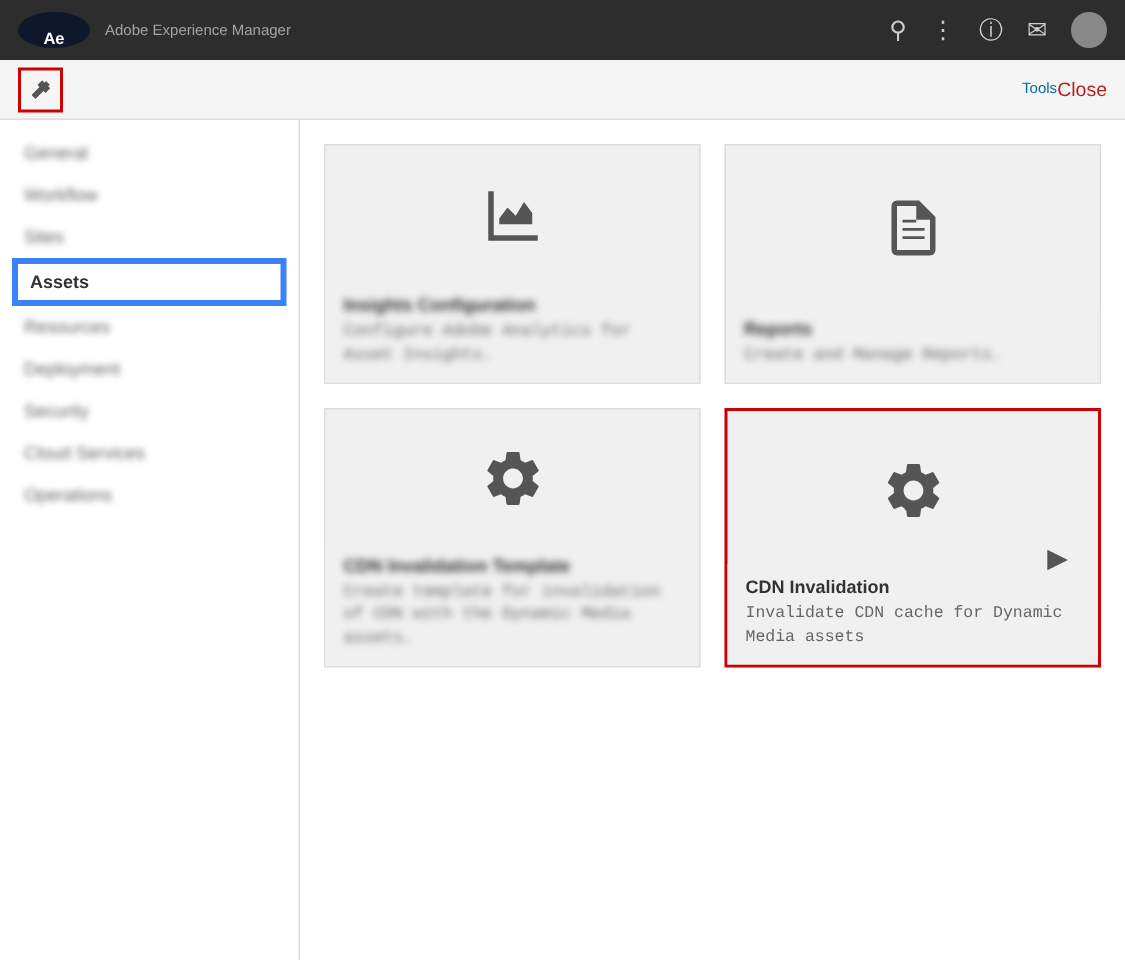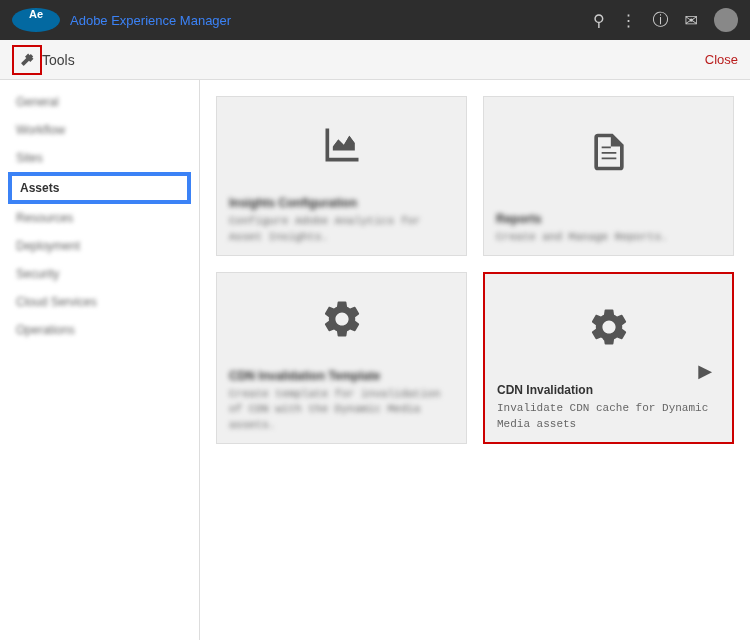--- a/index.html
+++ b/index.html
@@ -9,29 +9,29 @@
     .top-bar {
       height: 40px;
       background: #2d2d2d;
       display: flex;
       align-items: center;
       padding: 0 12px;
       gap: 10px;
     }
     .top-bar-logo {
       width: 48px; height: 24px;
-      background: #0369a1;
+      background: #0f172a;
       border-radius: 50%;
-      display: flex; align-items: flex-start; justify-content: center;
+      display: flex; align-items: flex-end; justify-content: center;
       flex-shrink: 0;
     }
     .top-bar-logo span { color: #fff; font-size: 11px; font-weight: bold; }
     .top-bar-title {
-      color: #3b82f6;
-      font-size: 13px;
+      color: #a3a3a3;
+      font-size: 10px;
       flex: 1;
     }
     .top-bar-icons {
       display: flex; gap: 16px; align-items: center;
     }
     .top-bar-icon {
       color: #ccc;
       font-size: 16px;
       cursor: pointer;
     }
@@ -55,23 +55,23 @@
       width: 30px; height: 30px;
       border: 2px solid #c00;
       display: flex; align-items: center; justify-content: center;
       color: #555;
       font-size: 14px;
       cursor: pointer;
       flex-shrink: 0;
     }
     .second-bar-center {
       flex: 1;
-      text-align: left;
-      font-size: 14px;
-      color: #404040;
+      text-align: right;
+      font-size: 10px;
+      color: #0369a1;
     }
     .second-bar-close {
       font-size: 13px;
       color: #b91c1c;
       cursor: pointer;
     }
 
     
     .main {
       display: flex;

